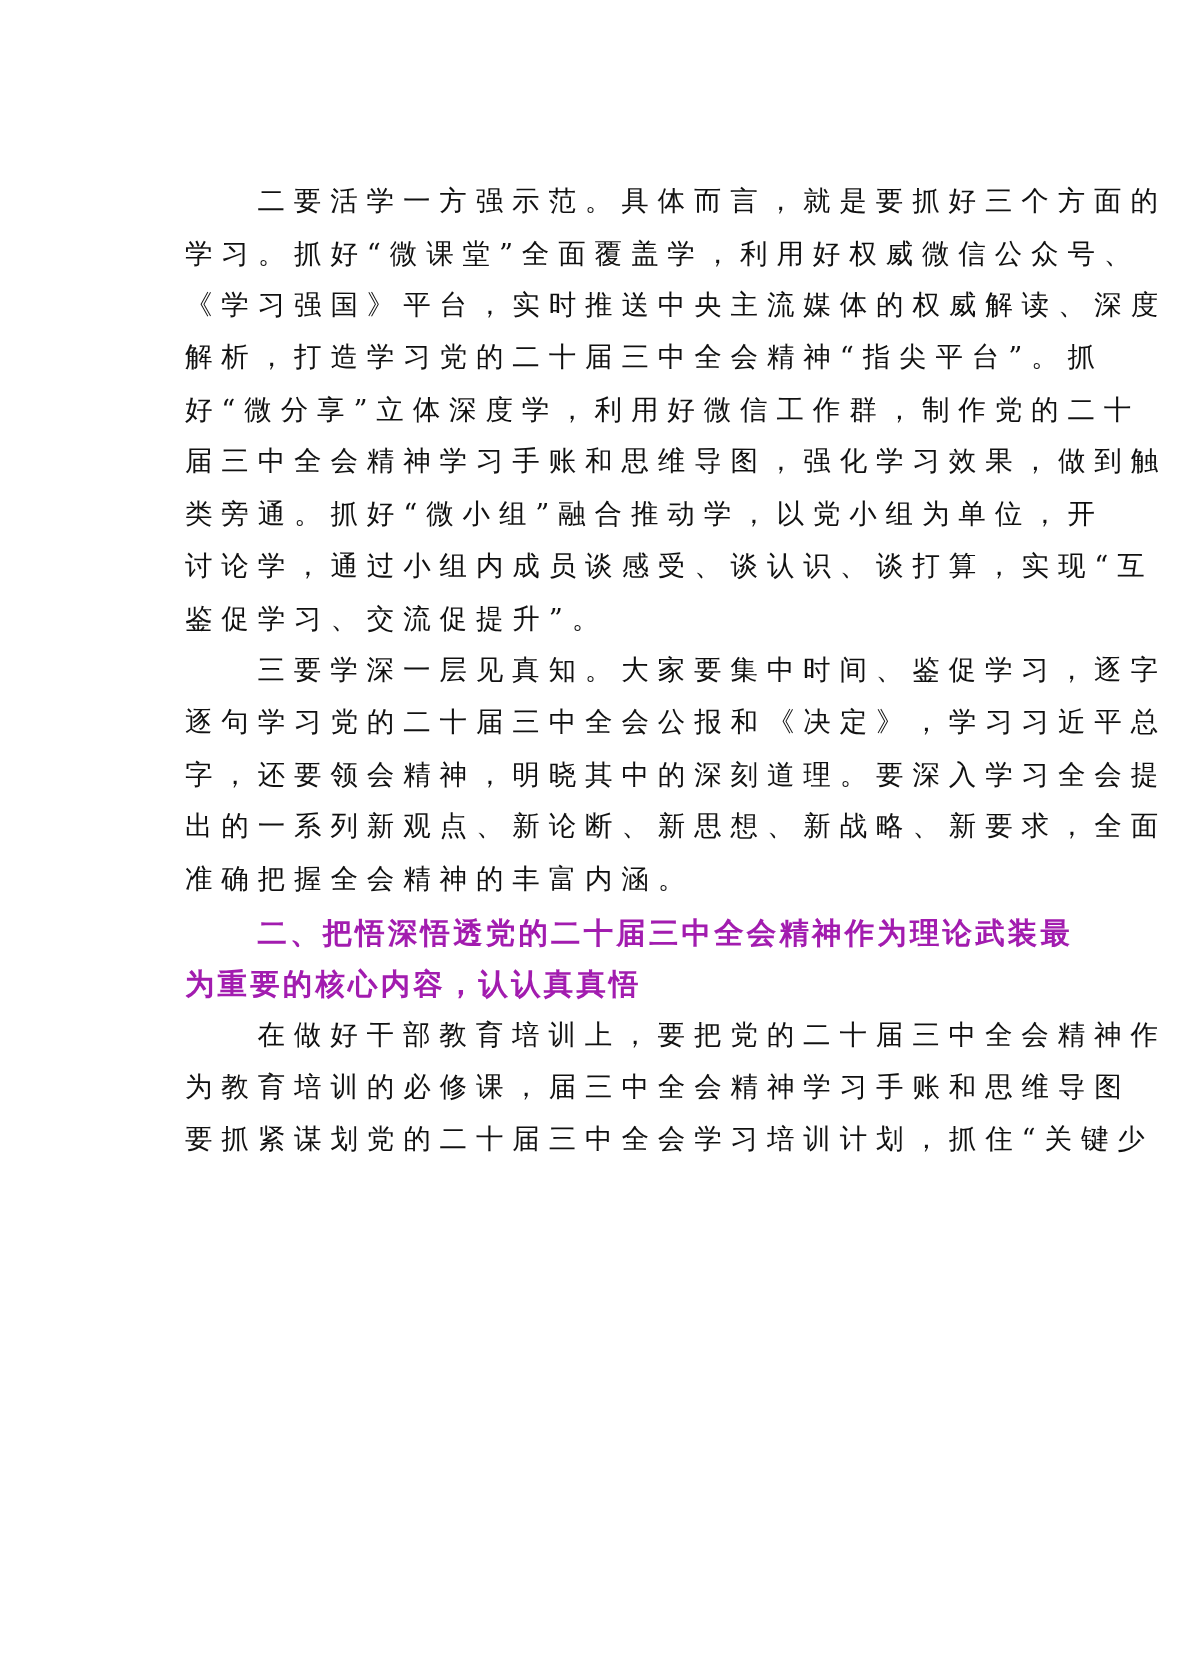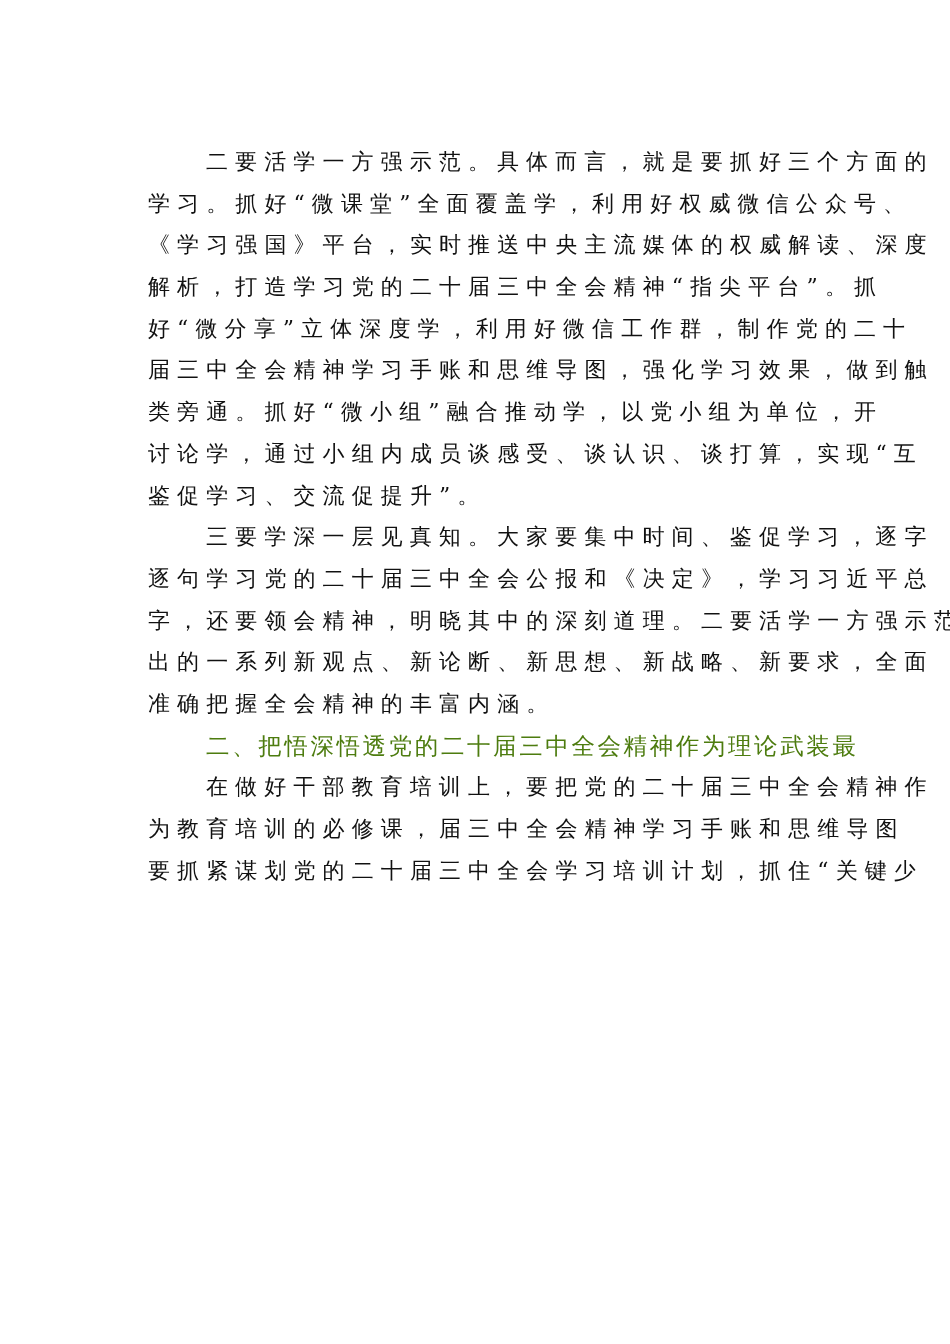--- a/index.html
+++ b/index.html
@@ -13,21 +13,21 @@
   .line {
     height: 41.7px; line-height: 34px;
     font-family: "DejaVu Serif", "Liberation Serif", serif;
     font-size: 22px; color: #111;
     letter-spacing: 7.1px;
     white-space: nowrap;
   }
   .line.indent { padding-left: 58px; }
   .line.heading {
     font-family: "DejaVu Sans", "Liberation Sans", sans-serif;
-    font-weight: normal; letter-spacing: 2.6px; font-size: 23.5px; color: #4d7c0f;
+    font-weight: bold; letter-spacing: 2.6px; font-size: 23.5px; color: #a21caf;
   }
 </style>
 </head>
 <body>
 
 <div class="page">
   <div class="content">
 
     <div>
       <div class="line indent">二要活学一方强示范。具体而言，就是要抓好三个方面的</div>
@@ -37,27 +37,28 @@
       <div class="line">好“微分享”立体深度学，利用好微信工作群，制作党的二十</div>
       <div class="line">届三中全会精神学习手账和思维导图，强化学习效果，做到触</div>
       <div class="line">类旁通。抓好“微小组”融合推动学，以党小组为单位，开</div>
       <div class="line">讨论学，通过小组内成员谈感受、谈认识、谈打算，实现“互</div>
       <div class="line">鉴促学习、交流促提升”。</div>
     </div>
 
     <div>
       <div class="line indent">三要学深一层见真知。大家要集中时间、鉴促学习，逐字</div>
       <div class="line">逐句学习党的二十届三中全会公报和《决定》，学习习近平总</div>
-      <div class="line">字，还要领会精神，明晓其中的深刻道理。二要活学一方强示范</div>
+      <div class="line">字，还要领会精神，明晓其中的深刻道理。要深入学习全会提</div>
       <div class="line">出的一系列新观点、新论断、新思想、新战略、新要求，全面</div>
       <div class="line">准确把握全会精神的丰富内涵。</div>
     </div>
 
     <div>
       <div class="line heading indent">二、把悟深悟透党的二十届三中全会精神作为理论武装最</div>
+      <div class="line heading">为重要的核心内容，认认真真悟</div>
     </div>
 
     <div>
       <div class="line indent">在做好干部教育培训上，要把党的二十届三中全会精神作</div>
       <div class="line">为教育培训的必修课，届三中全会精神学习手账和思维导图</div>
       <div class="line">要抓紧谋划党的二十届三中全会学习培训计划，抓住“关键少</div>
     </div>
 
   </div>
 </div>

